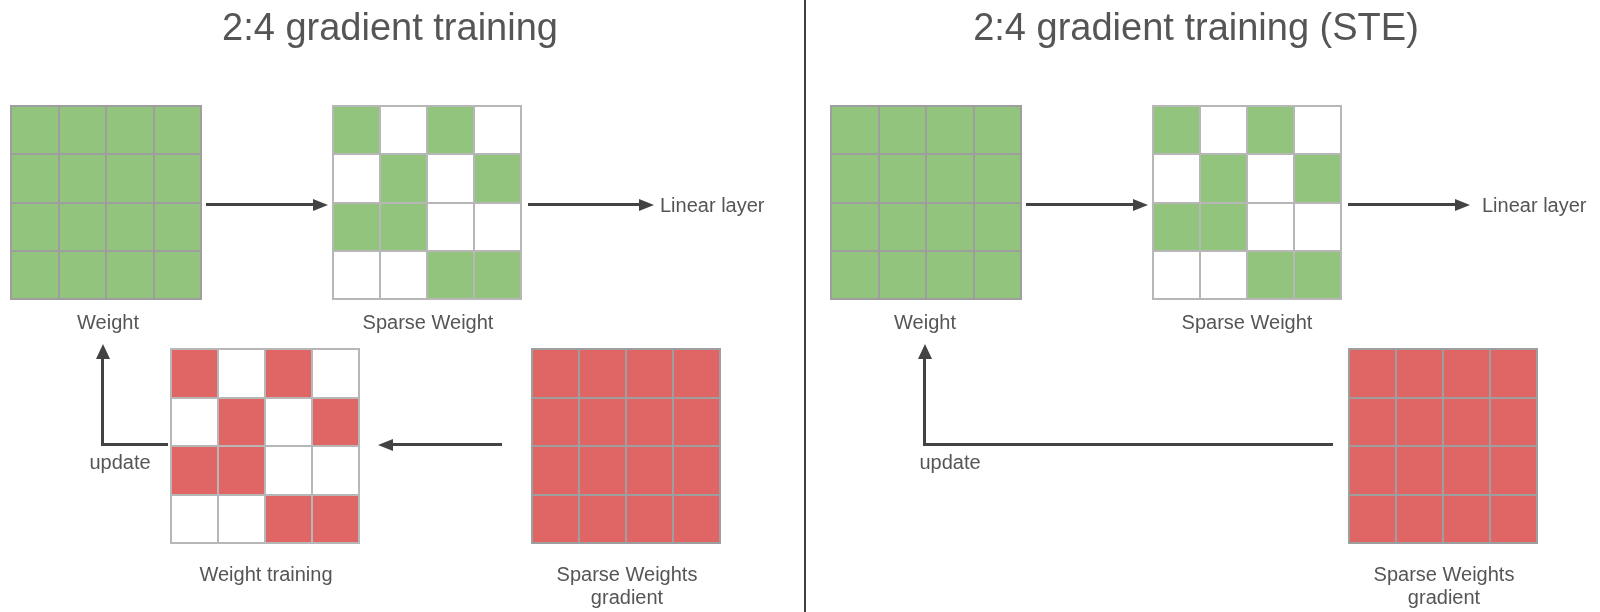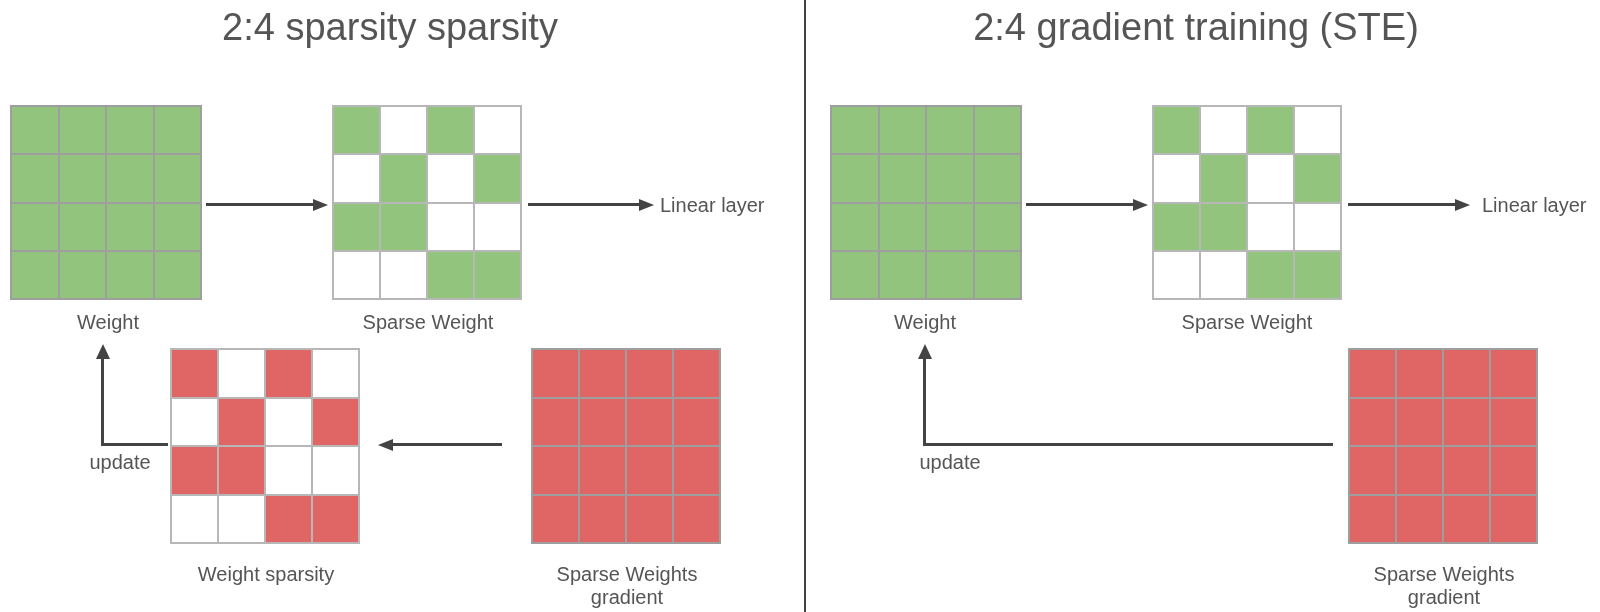--- a/index.html
+++ b/index.html
@@ -29,21 +29,21 @@
   .tri-l{position:absolute;width:0;height:0;border-top:6px solid transparent;border-bottom:6px solid transparent;border-right:15px solid var(--arrow,#434343);}
   .tri-u{position:absolute;width:0;height:0;border-left:7px solid transparent;border-right:7px solid transparent;border-bottom:15px solid var(--arrow,#434343);}
   .divider{position:absolute;width:2px;top:0;height:612px;background:var(--divider,#404040);}
 </style>
 </head>
 <body>
 
 <div id="page" style="--green: #93c47d; --red: #e06666; --text: #555555; --arrow: #434343; --divider: #404040; --solid_grid_line: #9e9e9e; --sparse_grid_line: #b7b7b7;">
 
   <div>
-    <div class="title" style="left:390px;top:6px;">2:4 sparsity sparsity</div>
+    <div class="title" style="left:390px;top:6px;">2:4 gradient training</div>
 
     <div class="mgrid" style="left: 10px; top: 105px; width: 192px; height: 195px; background: rgb(158, 158, 158); border-color: rgb(158, 158, 158);">
         <div class="cell on" style="background: rgb(147, 196, 125);"></div>
         <div class="cell on" style="background: rgb(147, 196, 125);"></div>
         <div class="cell on" style="background: rgb(147, 196, 125);"></div>
         <div class="cell on" style="background: rgb(147, 196, 125);"></div>
         <div class="cell on" style="background: rgb(147, 196, 125);"></div>
         <div class="cell on" style="background: rgb(147, 196, 125);"></div>
         <div class="cell on" style="background: rgb(147, 196, 125);"></div>
         <div class="cell on" style="background: rgb(147, 196, 125);"></div>
@@ -133,21 +133,21 @@
         <div class="cell on" style="background: rgb(224, 102, 102);"></div>
         <div class="cell on" style="background: rgb(224, 102, 102);"></div>
         <div class="cell on" style="background: rgb(224, 102, 102);"></div>
         <div class="cell on" style="background: rgb(224, 102, 102);"></div>
         <div class="cell on" style="background: rgb(224, 102, 102);"></div>
         <div class="cell on" style="background: rgb(224, 102, 102);"></div>
         <div class="cell on" style="background: rgb(224, 102, 102);"></div>
         <div class="cell on" style="background: rgb(224, 102, 102);"></div>
       </div>
 
-    <div class="lbl" style="left:266px;top:563px;">Weight sparsity</div>
+    <div class="lbl" style="left:266px;top:563px;">Weight training</div>
     <div class="lbl" style="left:627px;top:563px;">
       <div>Sparse Weights</div>
       <div>gradient</div>
     </div>
   </div>
 
   <div class="divider" style="left:804px;"></div>
 
   <div>
     <div class="title" style="left:1196px;top:6px;">2:4 gradient training (STE)</div>

